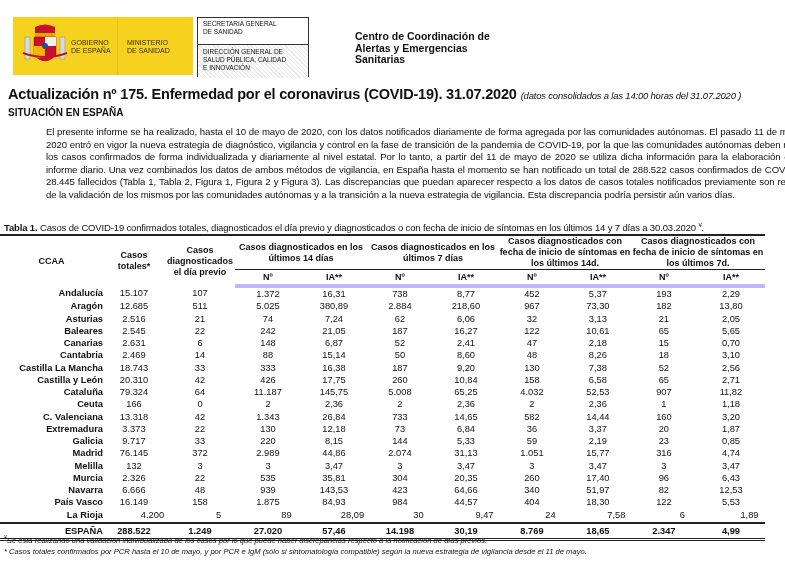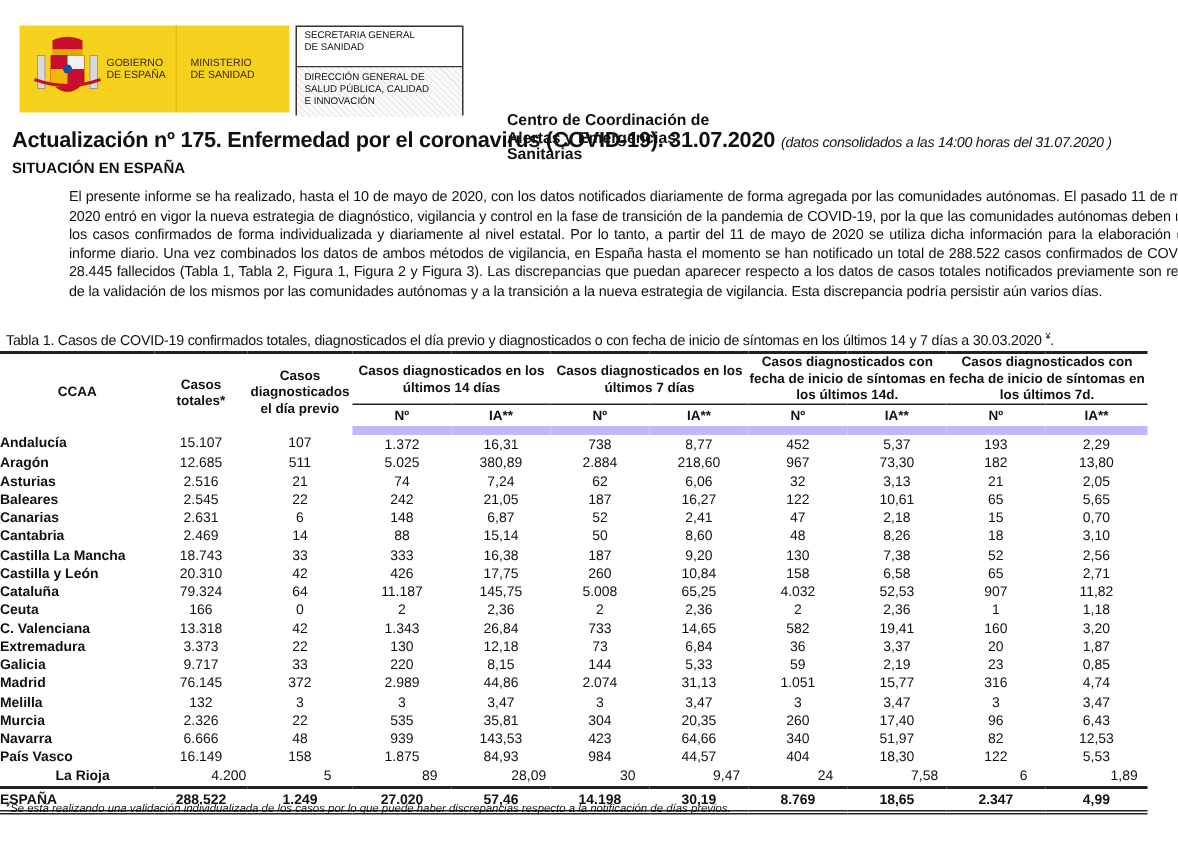--- a/index.html
+++ b/index.html
@@ -8,39 +8,39 @@
   .logo-block { position: absolute; left: 13px; top: 17px; width: 180px; height: 58px; background: #f6d21e; }
   .logo-block .shield { position: absolute; left: 8px; top: 6px; width: 48px; height: 46px; }
   .logo-block .divider { position: absolute; left: 104px; top: 0; width: 1px; height: 58px; background: #e6c010; }
   .logo-block .gob { position: absolute; left: 58px; top: 22px; font-size: 7px; line-height: 8px; color: #3a2a00; }
   .logo-block .min { position: absolute; left: 114px; top: 22px; font-size: 7px; line-height: 8px; color: #3a2a00; }
 
   .sec-box { position: absolute; left: 197px; top: 17px; width: 110px; height: 58px; border: 1px solid #333; background: #fff; }
   .sec-box .top { height: 22px; padding: 2px 5px; font-size: 6.5px; line-height: 8px; border-bottom: 1px solid #333; }
   .sec-box .bot { padding: 3px 5px; font-size: 6.5px; line-height: 8px; background: repeating-linear-gradient(45deg,#ececec 0,#ececec 1px,#fafafa 1px,#fafafa 3px); height: 27px; }
 
-  .centro { position: absolute; left: 338px; top: 31px; font-size: 10.5px; font-weight: bold; line-height: 11.5px; color: #111; margin-top: 44px; }
+  .centro { position: absolute; left: 355px; top: 31px; font-size: 10.5px; font-weight: bold; line-height: 11.5px; color: #111; }
 
   .title { position: absolute; left: 8px; top: 86px; font-family: "Liberation Sans", sans-serif; font-weight: bold; font-size: 14.5px; white-space: nowrap; letter-spacing: -0.2px; }
   .title .sub { font-weight: normal; font-style: italic; font-size: 9.5px; margin-left: 4px; }
   .section { position: absolute; left: 8px; top: 107px; font-weight: bold; font-size: 10px; text-align: right; }
 
   .para { position: absolute; left: 8px; top: 126px; width: 770px; font-size: 9.6px; line-height: 12.6px; text-align: justify; letter-spacing: -0.1px; margin-left: 38px; }
 
   .tcap { position: absolute; left: 4px; top: 222px; font-size: 9.5px; white-space: nowrap; letter-spacing: -0.15px; }
-  .tcap b { font-weight: normal; }
+  .tcap b { font-weight: bold; }
   .tcap sup { font-size: 6px; }
 
   table.t1 { position: absolute; left: 0; top: 234px; width: 765px; border-collapse: collapse; font-size: 9.3px; }
   table.t1 th { font-weight: bold; font-size: 9px; text-align: center; padding: 0; line-height: 11px; }
   table.t1 td { padding: 0; height: 12.25px; line-height: 12.25px; text-align: center; }
-  table.t1 td.ccaa { text-align: left; font-weight: bold; padding-left: 0px; }
+  table.t1 td.ccaa { text-align: right; font-weight: bold; padding-left: 0px; }
   table.t1 tr.top-rule th { border-top: 2px solid #222; }
   .grp { border-bottom: 1.5px solid #222; }
-  table.t1 tr.hdr-last th { border-bottom: 6px solid #c4b5fd; height: 14px; }
+  table.t1 tr.hdr-last th { border-bottom: 4px solid #c4b5fd; height: 14px; }
   table.t1 tr.total td { font-weight: bold; border-top: 2px solid #222; border-bottom: 3px double #222; height: 14px; }
   table.t1 tr.lastrow td { padding-bottom: 1px; padding-left: 37px; }
 
   .notes { position: absolute; left: 4px; top: 532px; font-size: 7.6px; font-style: italic; line-height: 11px; white-space: nowrap; }
   .notes sup { font-size: 5px; }
 </style>
 </head>
 <body>
 
 <div class="logo-block">
@@ -262,21 +262,21 @@
       </tr>
       <tr>
         <td class="ccaa">C. Valenciana</td>
         <td>13.318</td>
         <td>42</td>
         <td>1.343</td>
         <td>26,84</td>
         <td>733</td>
         <td>14,65</td>
         <td>582</td>
-        <td>19,41</td>
+        <td>14,44</td>
         <td>160</td>
         <td>3,20</td>
       </tr>
       <tr>
         <td class="ccaa">Extremadura</td>
         <td>3.373</td>
         <td>22</td>
         <td>130</td>
         <td>12,18</td>
         <td>73</td>
@@ -388,13 +388,14 @@
         <td>8.769</td>
         <td>18,65</td>
         <td>2.347</td>
         <td>4,99</td>
       </tr>
     </tbody>
 </table>
 
 <div class="notes">
   <div><sup>¥</sup><span>Se está realizando una validación individualizada de los casos por lo que puede haber discrepancias respecto a la notificación de días previos.</span></div>
+  <div>* Casos totales confirmados por PCR hasta el 10 de mayo, y por PCR e IgM (sólo si sintomatología compatible) según la nueva estrategia de vigilancia desde el 11 de mayo.</div>
 </div>
 
 </body></html>

